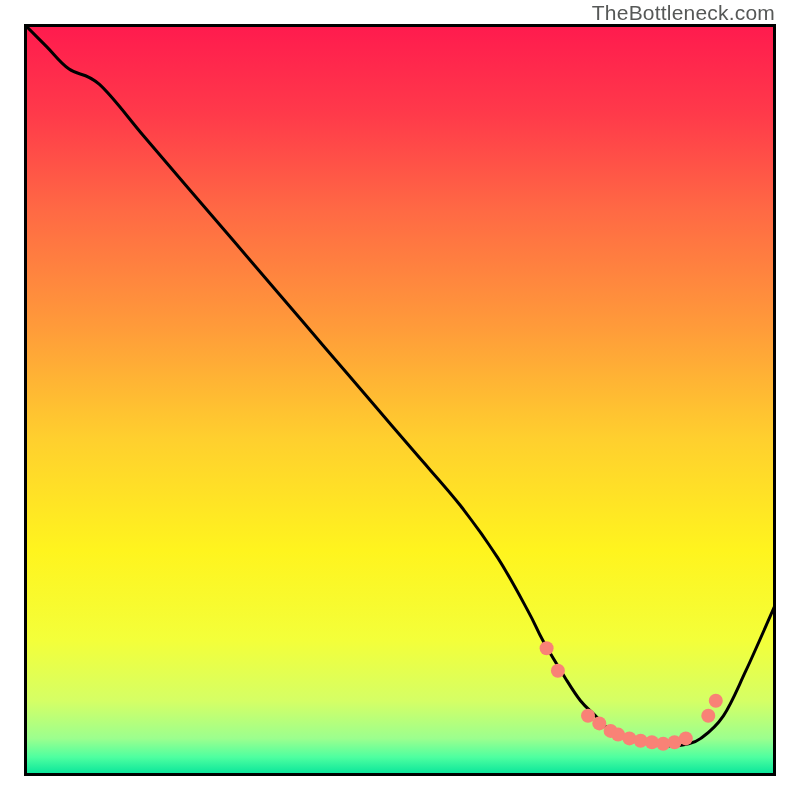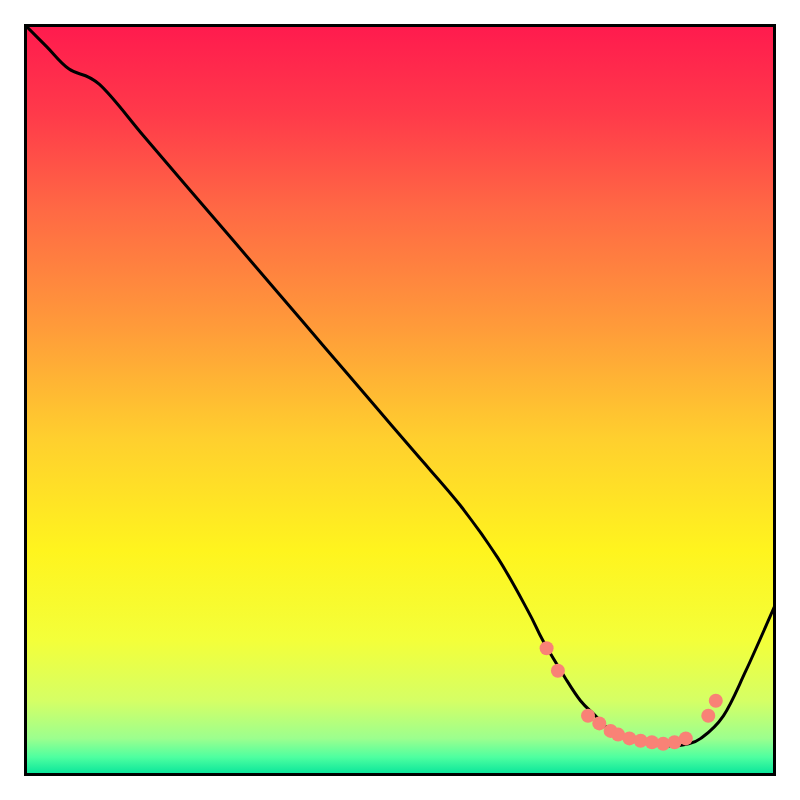--- a/index.html
+++ b/index.html
@@ -57,20 +57,21 @@
     top: 0;
     width: 100%;
     height: 100%;
     pointer-events: none;
   }
 </style>
 </head>
 <body>
 
 <div class="chart-container">
+  <div class="watermark">TheBottleneck.com</div>
 
   <div class="plot-area">
     <svg class="gradient-bg" viewBox="0 0 752 752" preserveAspectRatio="none">
       <defs>
         <linearGradient id="bg-grad" x1="0" y1="0" x2="0" y2="1">
             <stop offset="0%" stop-color="#ff1a4e"></stop>
             <stop offset="12%" stop-color="#ff3a4a"></stop>
             <stop offset="25%" stop-color="#ff6a44"></stop>
             <stop offset="40%" stop-color="#ff9a3a"></stop>
             <stop offset="55.00000000000001%" stop-color="#ffcf2e"></stop>

